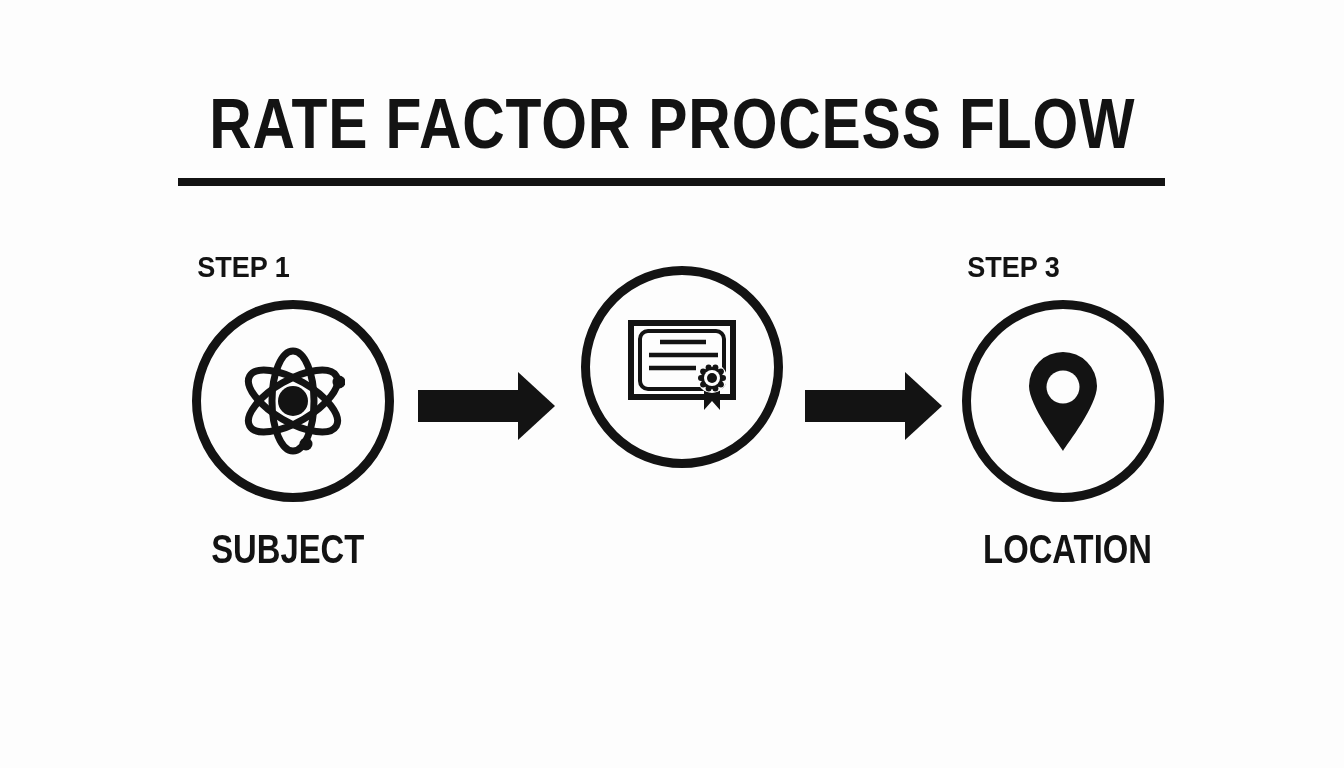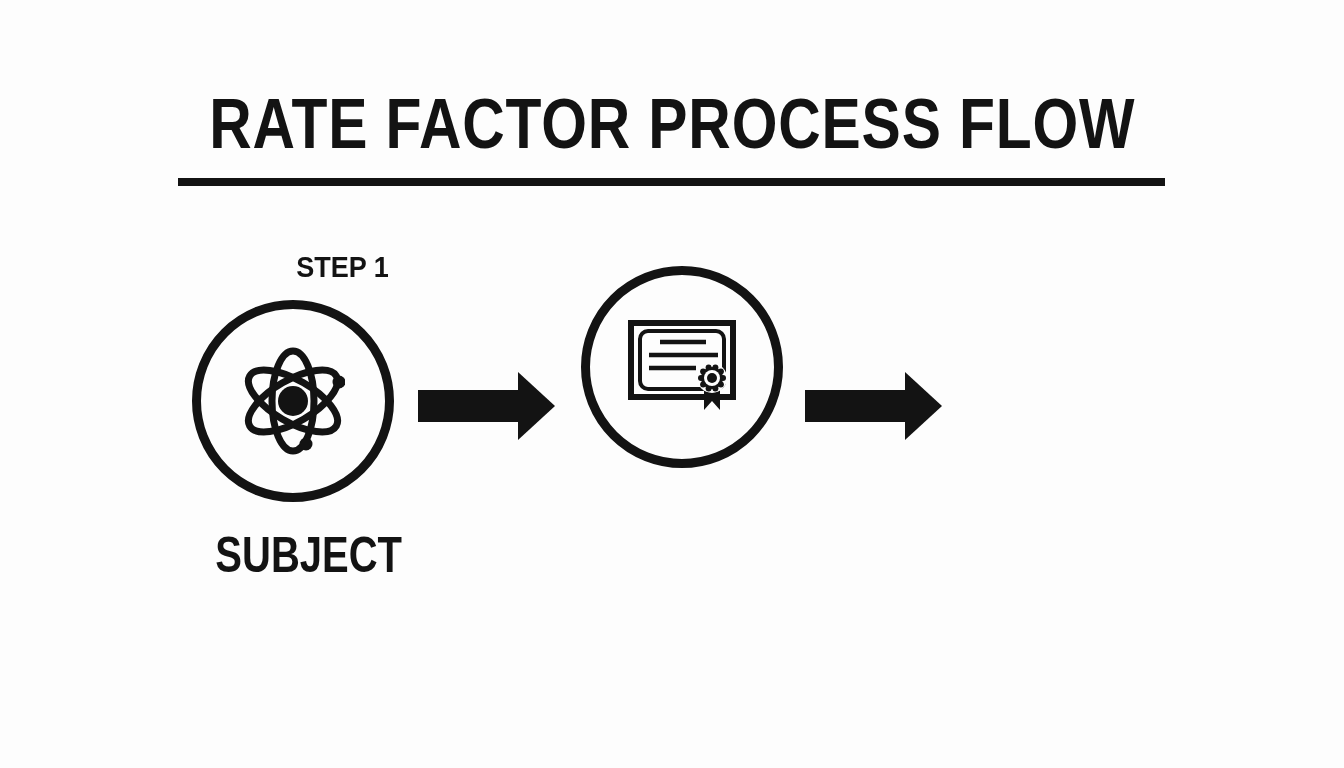--- a/index.html
+++ b/index.html
@@ -44,21 +44,21 @@
     left: 178px;
     width: 987px;
     height: 8px;
     background: #131313;
   }
   
   .step {
     position: absolute;
     top: 250px;
     width: 202px;
-    text-align: right;
+    text-align: left;
   }
   .step1 { left: 192px; }
   .step2 { left: 581px; }
   .step3 { left: 962px; }
   .step-label {
     display: block;
     height: 34px;
     line-height: 34px;
     font-size: 30px;
     font-weight: bold;
@@ -76,21 +76,21 @@
     border-radius: 50%;
     margin: 16px auto 0;
     background: #fdfdfd;
     display: flex;
     align-items: center;
     justify-content: center;
   }
   .step-name {
     display: block;
     margin-top: 24px;
-    font-size: 50px;
+    font-size: 41px;
     font-weight: bold;
     text-decoration: underline;
   }
   .step-name span {
     display: inline-block;
     transform: scaleX(0.8);
     transform-origin: center;
     white-space: nowrap;
   }
   
@@ -175,14 +175,30 @@
     </div>
   </div>
 
   <div class="arrow arrow2">
     <svg width="137" height="68" viewBox="0 0 137 68">
       <rect x="0" y="18" width="102" height="32" fill="#131313"></rect>
       <polygon points="100,0 137,34 100,68" fill="#131313"></polygon>
     </svg>
   </div>
 
+  <div class="step step3">
+    <div class="step-label">
+      <span>STEP 3</span>
+    </div>
+    <div class="circle">
+      <span class="icon">
+        <svg width="74" height="104" viewBox="0 0 74 104">
+          <path d="M37,102 C33,95 3,57 3,37 A34,34 0 1,1 71,37 C71,57 41,95 37,102 Z" fill="#131313"></path>
+          <circle cx="37" cy="38" r="16.5" fill="#fdfdfd"></circle>
+        </svg>
+      </span>
+    </div>
+    <div class="step-name">
+      <span>LOCATION</span>
+    </div>
+  </div>
 
 </div>
 
 </body></html>

